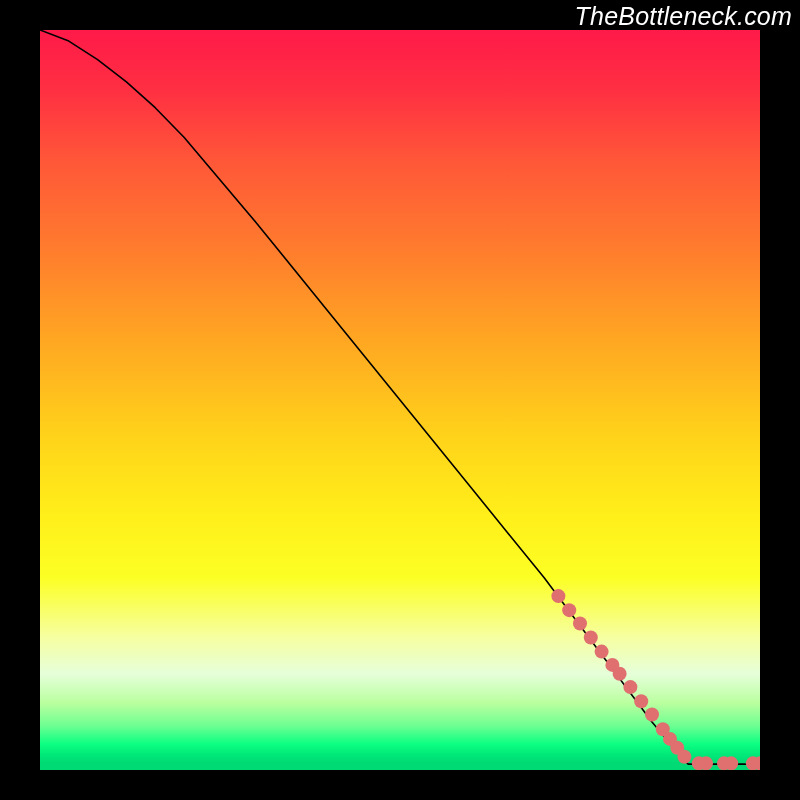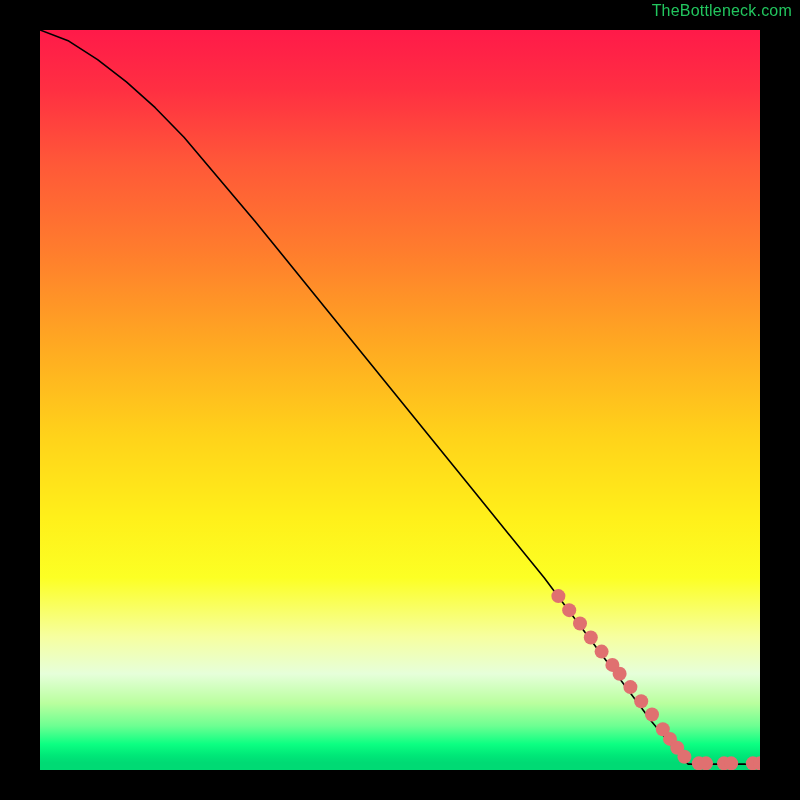--- a/index.html
+++ b/index.html
@@ -14,25 +14,26 @@
   .frame {
     position: relative;
     width: 800px;
     height: 800px;
     background: #000;
   }
   .watermark {
     position: absolute;
     top: 2px;
     right: 8px;
-    font-size: 16px;
+    font-size: 25px;
     font-weight: 500;
-    color: #22c55e;
+    color: #ffffff;
     letter-spacing: 0.2px;
     z-index: 10;
+    font-style: italic;
   }
   .plot-area {
     position: absolute;
     left: 40px;
     top: 30px;
     width: 720px;
     height: 740px;
     overflow: hidden;
   }
   .gradient-bg {

